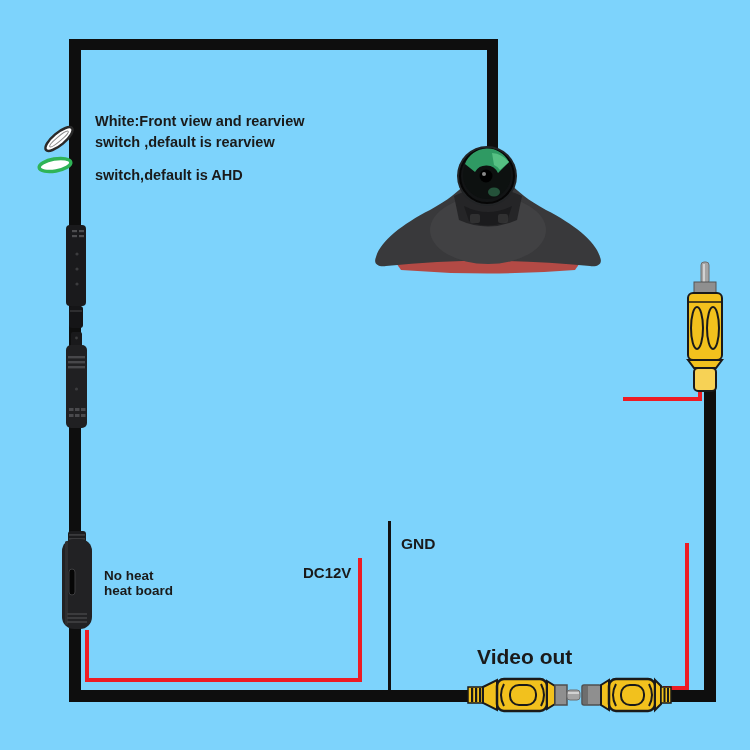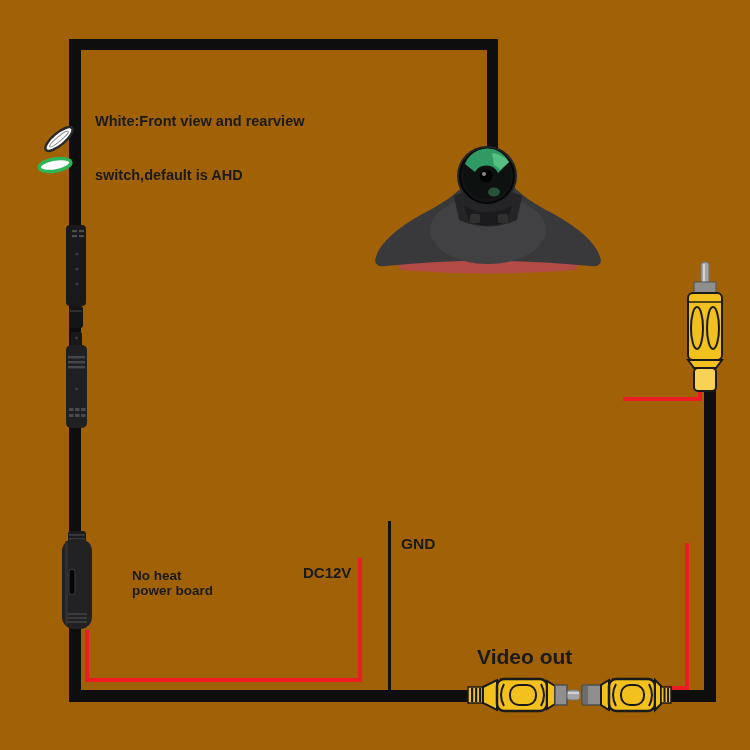--- a/index.html
+++ b/index.html
@@ -1,19 +1,19 @@
 <!DOCTYPE html>
 <html><head>
 <meta charset="utf-8">
 <style>
   html,body{margin:0;padding:0;background:#ffffff;}
   #stage{
     position:relative;
     width:750px;height:750px;
-    background:#a16207;
+    background:#7dd3fc;
     font-family:"Liberation Sans", sans-serif;
     overflow:hidden;
   }
   .cable{position:absolute;background:#0e0e0e;}
   .wire-red{position:absolute;background:#ed1c24;}
   .wire-gnd{position:absolute;background:#111111;}
   .lbl{
     position:absolute;
     color:#1a1a1a;
     font-weight:bold;
@@ -168,29 +168,30 @@
       <path d="M69,8 q6,11 0,22" fill="none" stroke="#1a1a1a" stroke-width="2"></path>
       <path d="M75,4 L81,10 L81,28 L75,34 Z" fill="#f2c11d" stroke="#1a1a1a" stroke-width="2"></path>
       <rect x="81" y="11" width="10" height="16" fill="#f2c11d" stroke="#1a1a1a" stroke-width="1.5"></rect>
       <rect x="83.5" y="12" width="2" height="14" fill="#1a1a1a"></rect>
       <rect x="87" y="12" width="2" height="14" fill="#1a1a1a"></rect>
     </svg>
   </div>
 
   <div class="lbl" style="left:95px;top:111px;font-size:14.5px;line-height:21px;">
     <span>White:Front view and rearview</span>
+    <span>switch ,default is rearview</span>
   </div>
 
   <div class="lbl" style="left:95px;top:165px;font-size:14.5px;line-height:20px;">
     <span>switch,default is AHD</span>
   </div>
 
-  <div class="lbl" style="left:104px;top:569px;font-size:13.5px;line-height:14.5px;margin-left:28px;">
+  <div class="lbl" style="left:104px;top:569px;font-size:13.5px;line-height:14.5px;">
     <span>No heat</span>
-    <span>power board</span>
+    <span>heat board</span>
   </div>
 
   <div class="lbl" style="left:303px;top:564px;font-size:15px;text-align:center;">DC12V</div>
 
   <div class="lbl" style="left:401px;top:535px;font-size:15.5px;">GND</div>
 
   <div class="lbl" style="left:477px;top:645px;font-size:21px;">Video out</div>
 
 </div>
 

